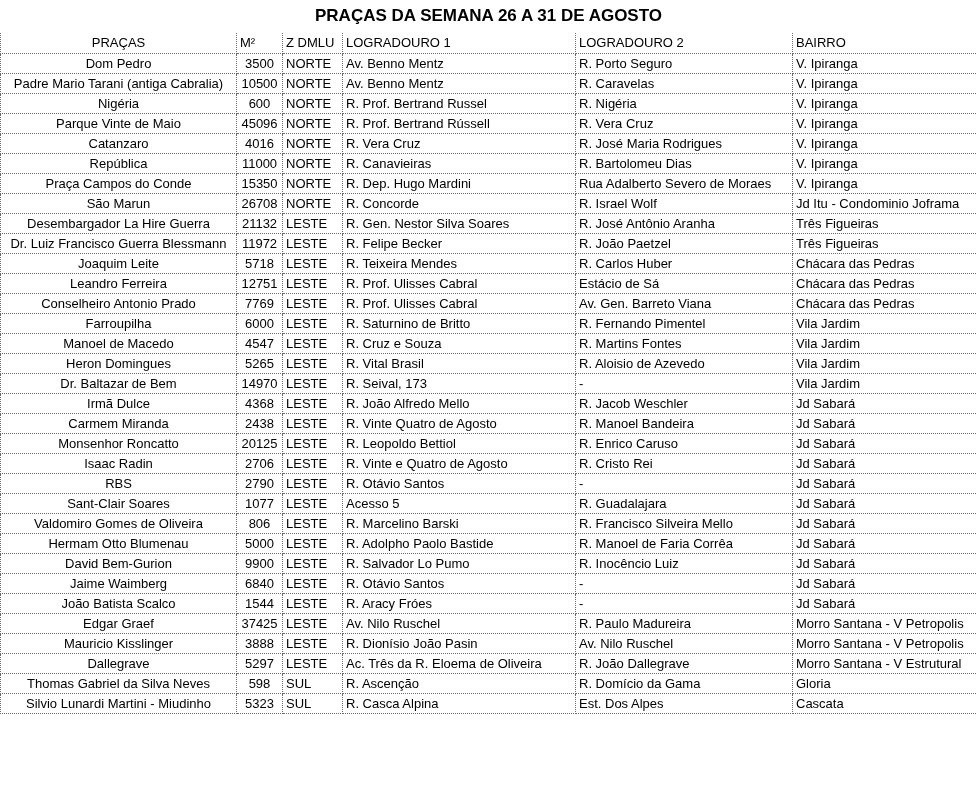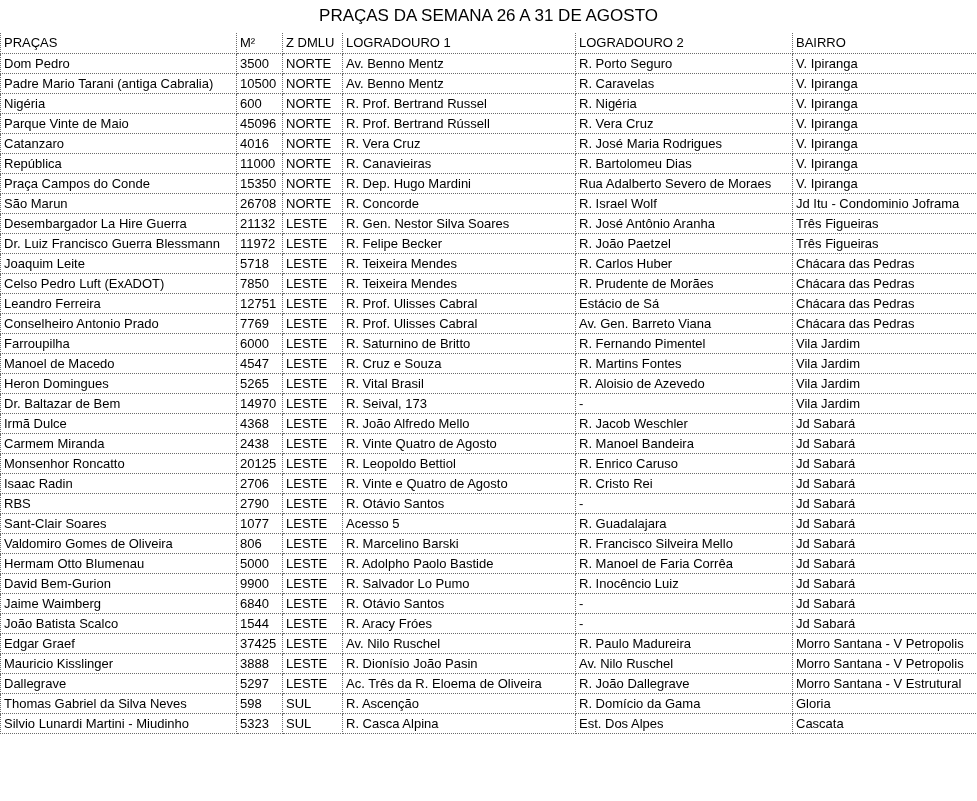--- a/index.html
+++ b/index.html
@@ -14,21 +14,21 @@
     height: 801px;
     background: #ffffff;
     overflow: hidden;
   }
   .title {
     box-sizing: border-box;
     height: 33px;
     padding-top: 6px;
     text-align: center;
     font-size: 17px;
-    font-weight: normal;
+    font-weight: bold;
     letter-spacing: 0px;
   }
   table.praca-table {
     border-collapse: collapse;
     table-layout: fixed;
     width: 977px;
   }
   col.c0 { width: 236px; }
   col.c1 { width: 46px;  }
   col.c2 { width: 60px;  }
@@ -44,23 +44,24 @@
     line-height: 19px;
     text-align: left;
     vertical-align: middle;
     white-space: nowrap;
     overflow: hidden;
     border-right: 1px dotted #6b6b6b;
     border-bottom: 1px dotted #6b6b6b;
   }
   th:first-child, td:first-child {
     border-left: 1px dotted #6b6b6b;
+    text-align: center;
   }
   
-  td.c1 { text-align: left; }
+  td.c1 { text-align: center; }
 </style>
 </head>
 <body>
 
 <div class="page">
   <div class="title">PRAÇAS DA SEMANA 26 A 31 DE AGOSTO</div>
   <table class="praca-table">
     <colgroup>
       <col class="c0">
         <col class="c1">
@@ -162,28 +163,20 @@
         </tr>
         <tr>
           <td class="c0">Joaquim Leite</td>
           <td class="c1">5718</td>
           <td class="c2">LESTE</td>
           <td class="c3">R. Teixeira Mendes</td>
           <td class="c4">R. Carlos Huber</td>
           <td class="c5">Chácara das Pedras</td>
         </tr>
         <tr>
-          <td class="c0">Celso Pedro Luft (ExADOT)</td>
-          <td class="c1">7850</td>
-          <td class="c2">LESTE</td>
-          <td class="c3">R. Teixeira Mendes</td>
-          <td class="c4">R. Prudente de Morães</td>
-          <td class="c5">Chácara das Pedras</td>
-        </tr>
-        <tr>
           <td class="c0">Leandro Ferreira</td>
           <td class="c1">12751</td>
           <td class="c2">LESTE</td>
           <td class="c3">R. Prof. Ulisses Cabral</td>
           <td class="c4">Estácio de Sá</td>
           <td class="c5">Chácara das Pedras</td>
         </tr>
         <tr>
           <td class="c0">Conselheiro Antonio Prado</td>
           <td class="c1">7769</td>

